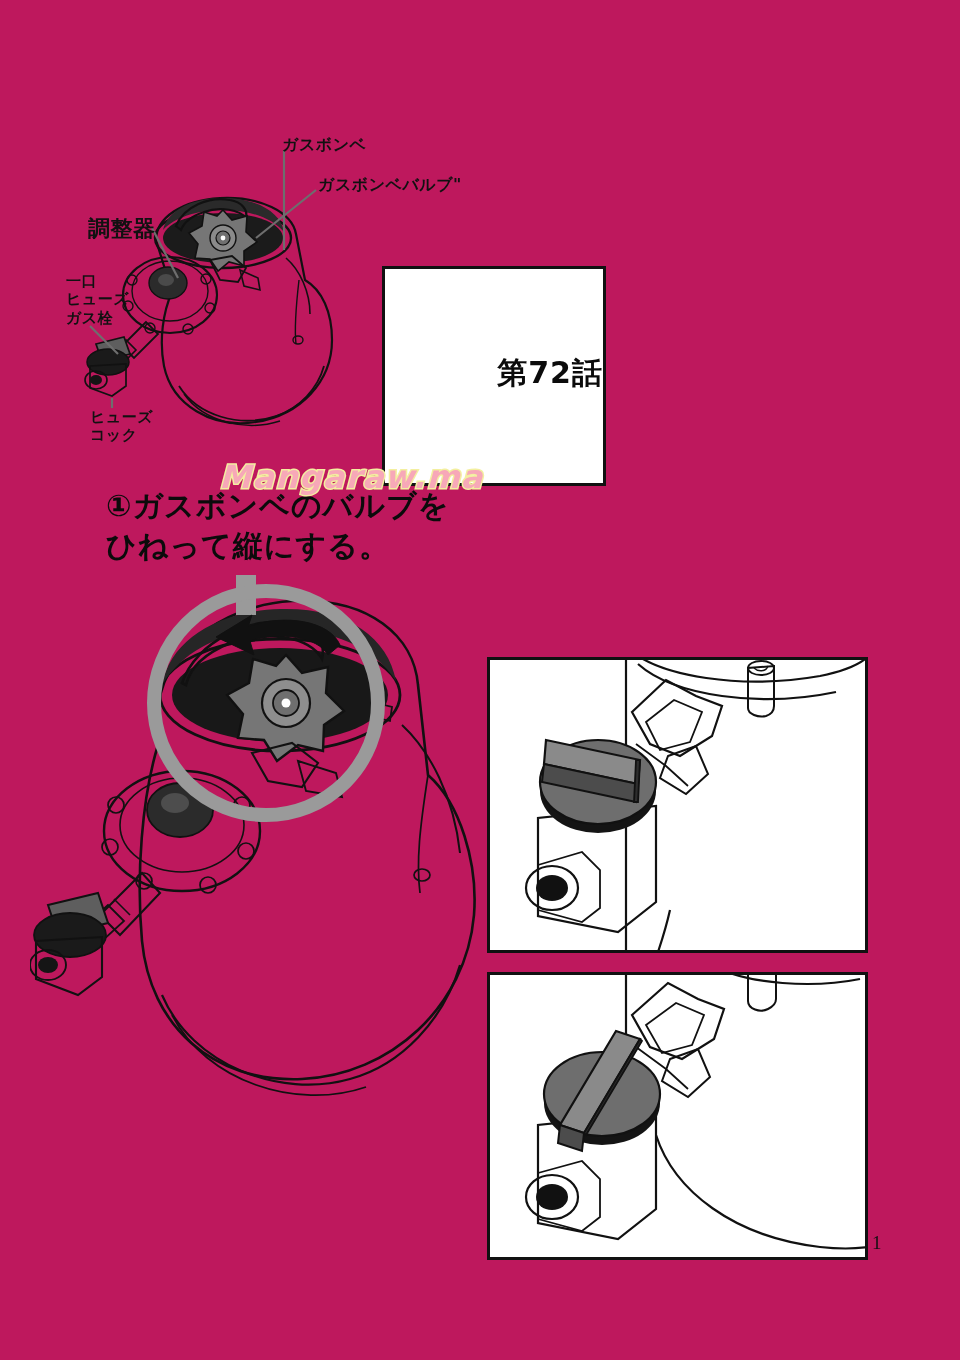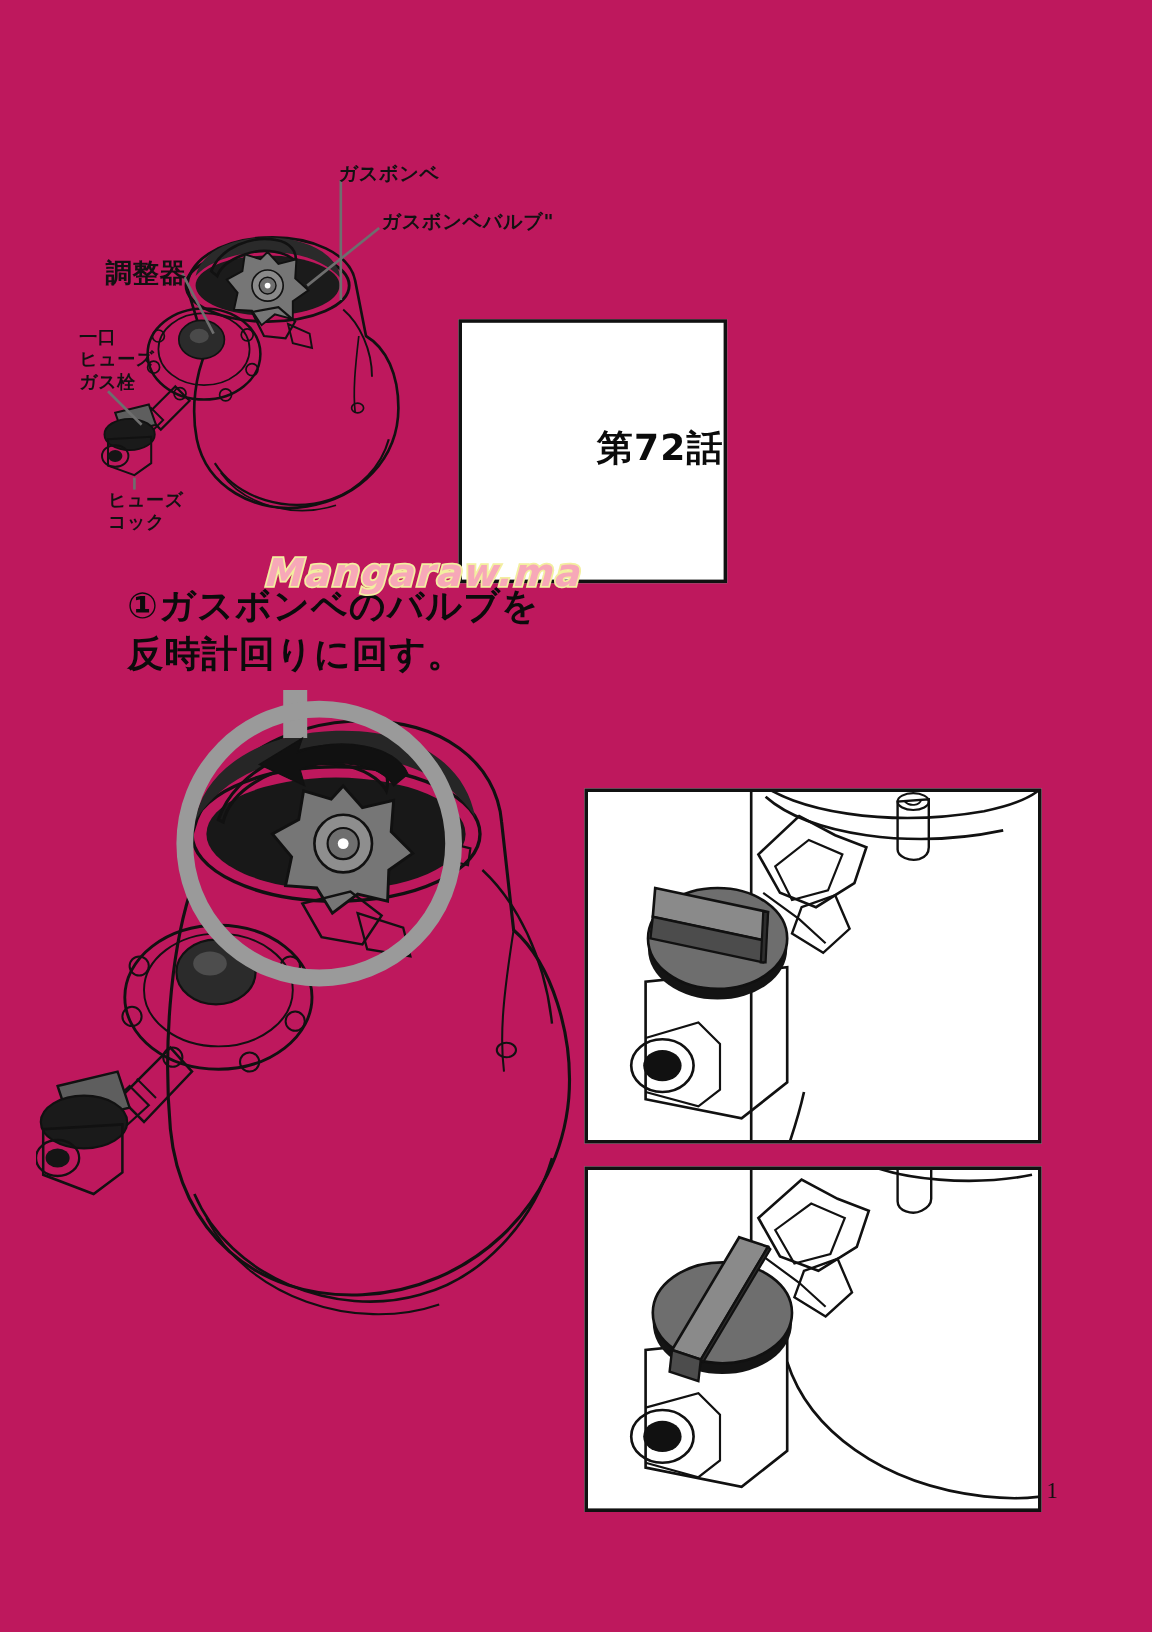--- a/index.html
+++ b/index.html
@@ -200,21 +200,21 @@
   <div class="abs jp-label" style="left:90px; top:408px; font-size:15px; line-height:1.22;">ヒューズ
 コック</div>
 
   <div class="abs" id="title-box">
     <div class="line1">第72話</div>
   </div>
 
   <div class="abs" id="watermark">Mangaraw.ma</div>
 
   <div class="abs jp-caption" style="left:106px; top:486px; width:380px; text-align:left; text-indent:0;">①ガスボンベのバルブを
-反時計回りに回す。</div>
+ひねって縦にする。</div>
 
 
   <div class="abs" style="left:30px; top:575px; width:460px; height:560px;">
     <svg width="460" height="560" viewBox="0 0 460 560">
 
       <g>
         <path class="ink" stroke-width="2.6" fill="#ffffff" d="M128 140 C128 80 190 30 262 26 C340 22 384 62 388 110
                  L398 200 C430 228 448 288 444 340
                  C436 432 360 500 272 504
                  C182 508 120 450 112 366

